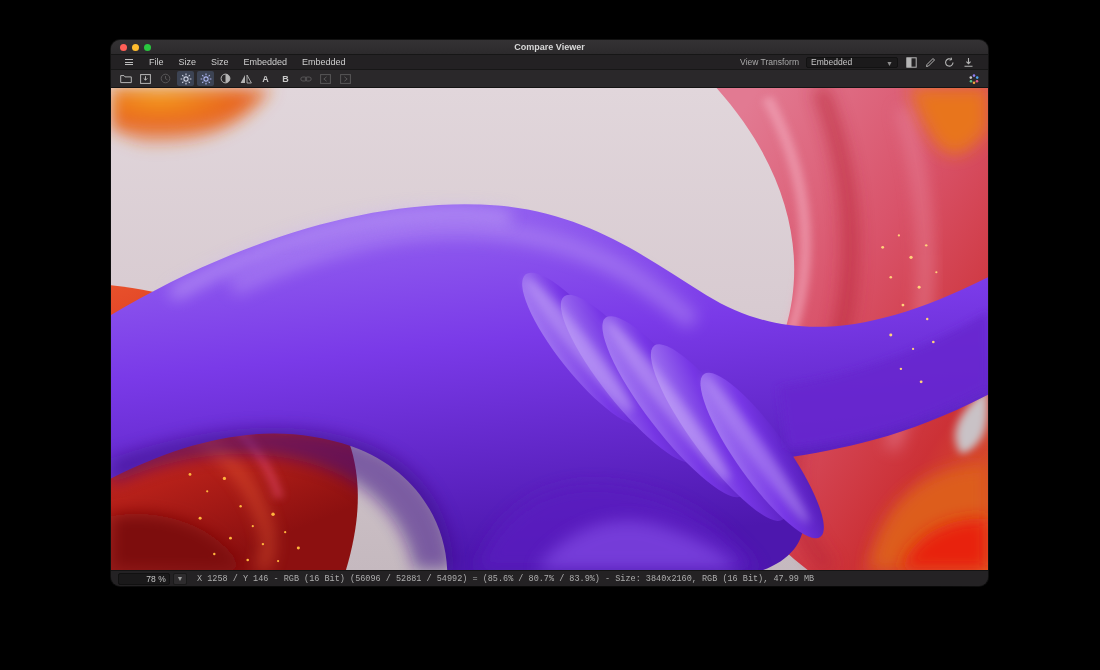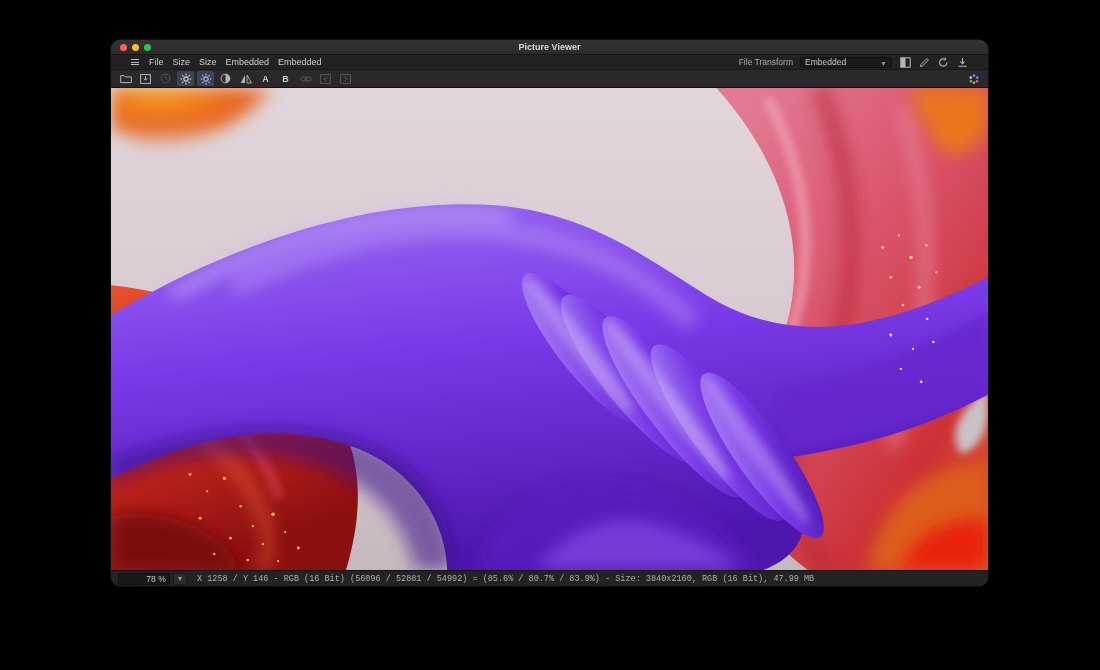--- a/index.html
+++ b/index.html
@@ -18,21 +18,21 @@
   .lights { display:flex; gap:5px; margin-left:9px; z-index:2; }
   .light { width:7px; height:7px; border-radius:50%; }
   .light.red { background:#ff5f57; }
   .light.yellow { background:#febc2e; }
   .light.green { background:#29c73f; }
   .wtitle { position:absolute; left:0; right:0; text-align:center;
             font-size:9px; font-weight:bold; color:#d8d8d8; }
 
   
   .menubar { height:15px; background:#232123; border-bottom:1px solid #171717;
-             display:flex; align-items:center; padding:0 20px; gap:9px;
+             display:flex; align-items:center; padding:0 14px; gap:15px;
              font-size:9px; color:#cfcfcf; flex:0 0 auto; }
   .hamburger { display:flex; flex-direction:column; gap:1.5px; margin-right:1px; cursor:default; }
   .hamburger i { display:block; width:8px; height:1px; background:#bdbdbd; }
   .menu-item { cursor:default; }
   .menu-right { margin-left:auto; display:flex; align-items:center; gap:7px; }
   .vt-label { color:#a9a9a9; font-size:8.5px; }
   .dropdown { width:92px; height:11px; background:#1b1a1b; border:1px solid #121212;
               border-radius:2px; display:flex; align-items:flex-end;
               justify-content:space-between; padding:0 4px; font-size:8.5px; color:#c7c7c7; }
   .dropdown .chev { color:#8d8d8d; font-size:7px; line-height:1; }
@@ -68,37 +68,37 @@
 <body>
 
 <div class="window">
 
   <div class="titlebar">
     <div class="lights">
       <span class="light red"></span>
       <span class="light yellow"></span>
       <span class="light green"></span>
     </div>
-    <div class="wtitle">Picture Viewer</div>
+    <div class="wtitle">Compare Viewer</div>
   </div>
 
   <div class="menubar">
     <span class="hamburger">
         <i></i>
         <i></i>
         <i></i>
       </span>
     <span class="menu-item">File</span>
     <span class="menu-item">Size</span>
     <span class="menu-item">Size</span>
     <span class="menu-item">Embedded</span>
     <span class="menu-item">Embedded</span>
 
     <span class="menu-right">
-      <span class="vt-label">File Transform</span>
+      <span class="vt-label">View Transform</span>
       <span class="dropdown">
         <span>Embedded</span>
         <span class="chev">▼</span>
       </span>
       <span class="hdr-icon">
         <svg width="11" height="11" viewBox="0 0 11 11">
             <rect x="0.8" y="0.8" width="9.4" height="9.4" fill="none" stroke="#b5b5b5"></rect>
             <rect x="0.8" y="0.8" width="4.7" height="9.4" fill="#b5b5b5"></rect>
           </svg>
       </span>

